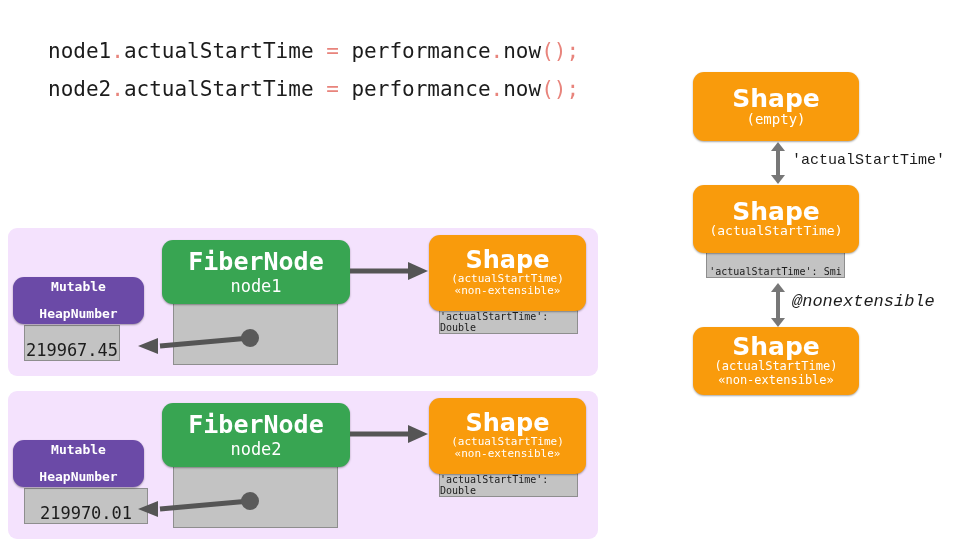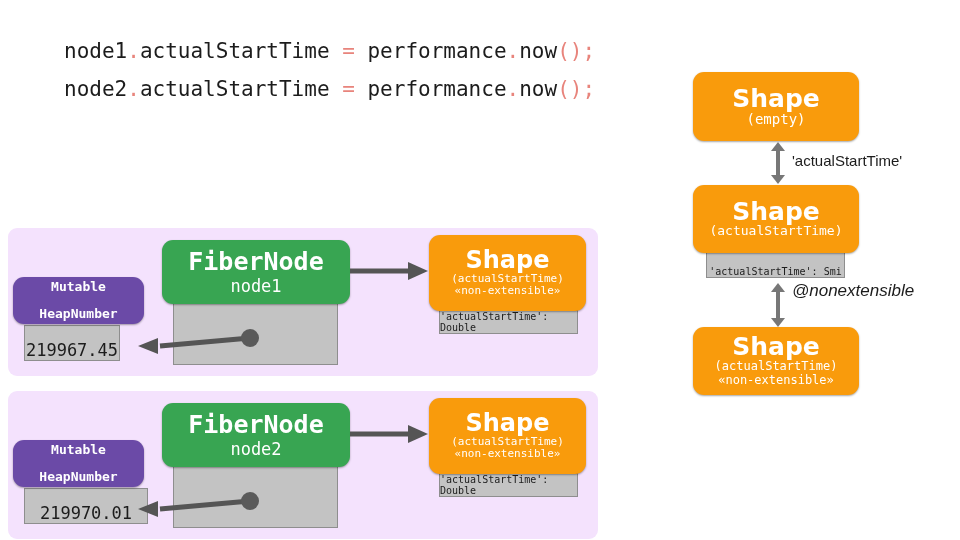--- a/index.html
+++ b/index.html
@@ -14,21 +14,20 @@
   }
   .abs { position: absolute; }
 
   
   .code-line {
     font-family: "DejaVu Sans Mono", monospace;
     font-size: 21px;
     color: #1c1c1c;
     white-space: pre;
     letter-spacing: 0px;
-    margin-left: 16px;
   }
   .punct { color: #e8847c; }
 
   
   .panel {
     background: #f4e2fd;
     border-radius: 9px;
   }
 
   
@@ -78,21 +77,21 @@
   .grayblank {
     background: #c3c3c3;
     border: 1px solid #8e8e8e;
     box-sizing: border-box;
   }
   .valuebox { font-size: 17px; }
   .propbox  { font-size: 10px; }
 
   
   .arrow-label {
-    font-family: Liberation Sans, sans-serif;
+    font-family: Liberation Mono, monospace;
     font-size: 15px;
     color: #1c1c1c;
     white-space: pre;
   }
   .arrow-label.italic { font-style: italic; font-size: 17px; }
 
   svg { overflow: visible; }
 </style>
 </head>
 <body>
@@ -197,19 +196,19 @@
 <div class="abs nodebox orange" style="left:693px; top:185px; width:166px; height:68px;">
   <div class="title-sans" style="font-size:25px;">Shape</div>
   <div class="sub-mono" style="font-size:13px;">(actualStartTime)</div>
 </div>
 
 <svg class="abs" style="left:768px; top:283px; width:20px; height:44px;" width="20" height="44">
   <line x1="10" y1="8" x2="10" y2="36" stroke="#777777" stroke-width="4"></line>
   <polygon points="3,9 10,0 17,9" fill="#777777"></polygon>
   <polygon points="3,35 10,44 17,35" fill="#777777"></polygon>
 </svg>
-<div class="abs arrow-label italic" style="left:792px; top:281px;">@nonextensible</div>
+<div class="abs arrow-label italic" style="left:792px; top:292px;">@nonextensible</div>
 
 <div class="abs nodebox orange" style="left:693px; top:327px; width:166px; height:68px;">
   <div class="title-sans" style="font-size:25px;">Shape</div>
   <div class="sub-mono" style="font-size:12px;">(actualStartTime)</div>
   <div class="sub-mono" style="font-size:12px;">«non-extensible»</div>
 </div>
 
 </body></html>

